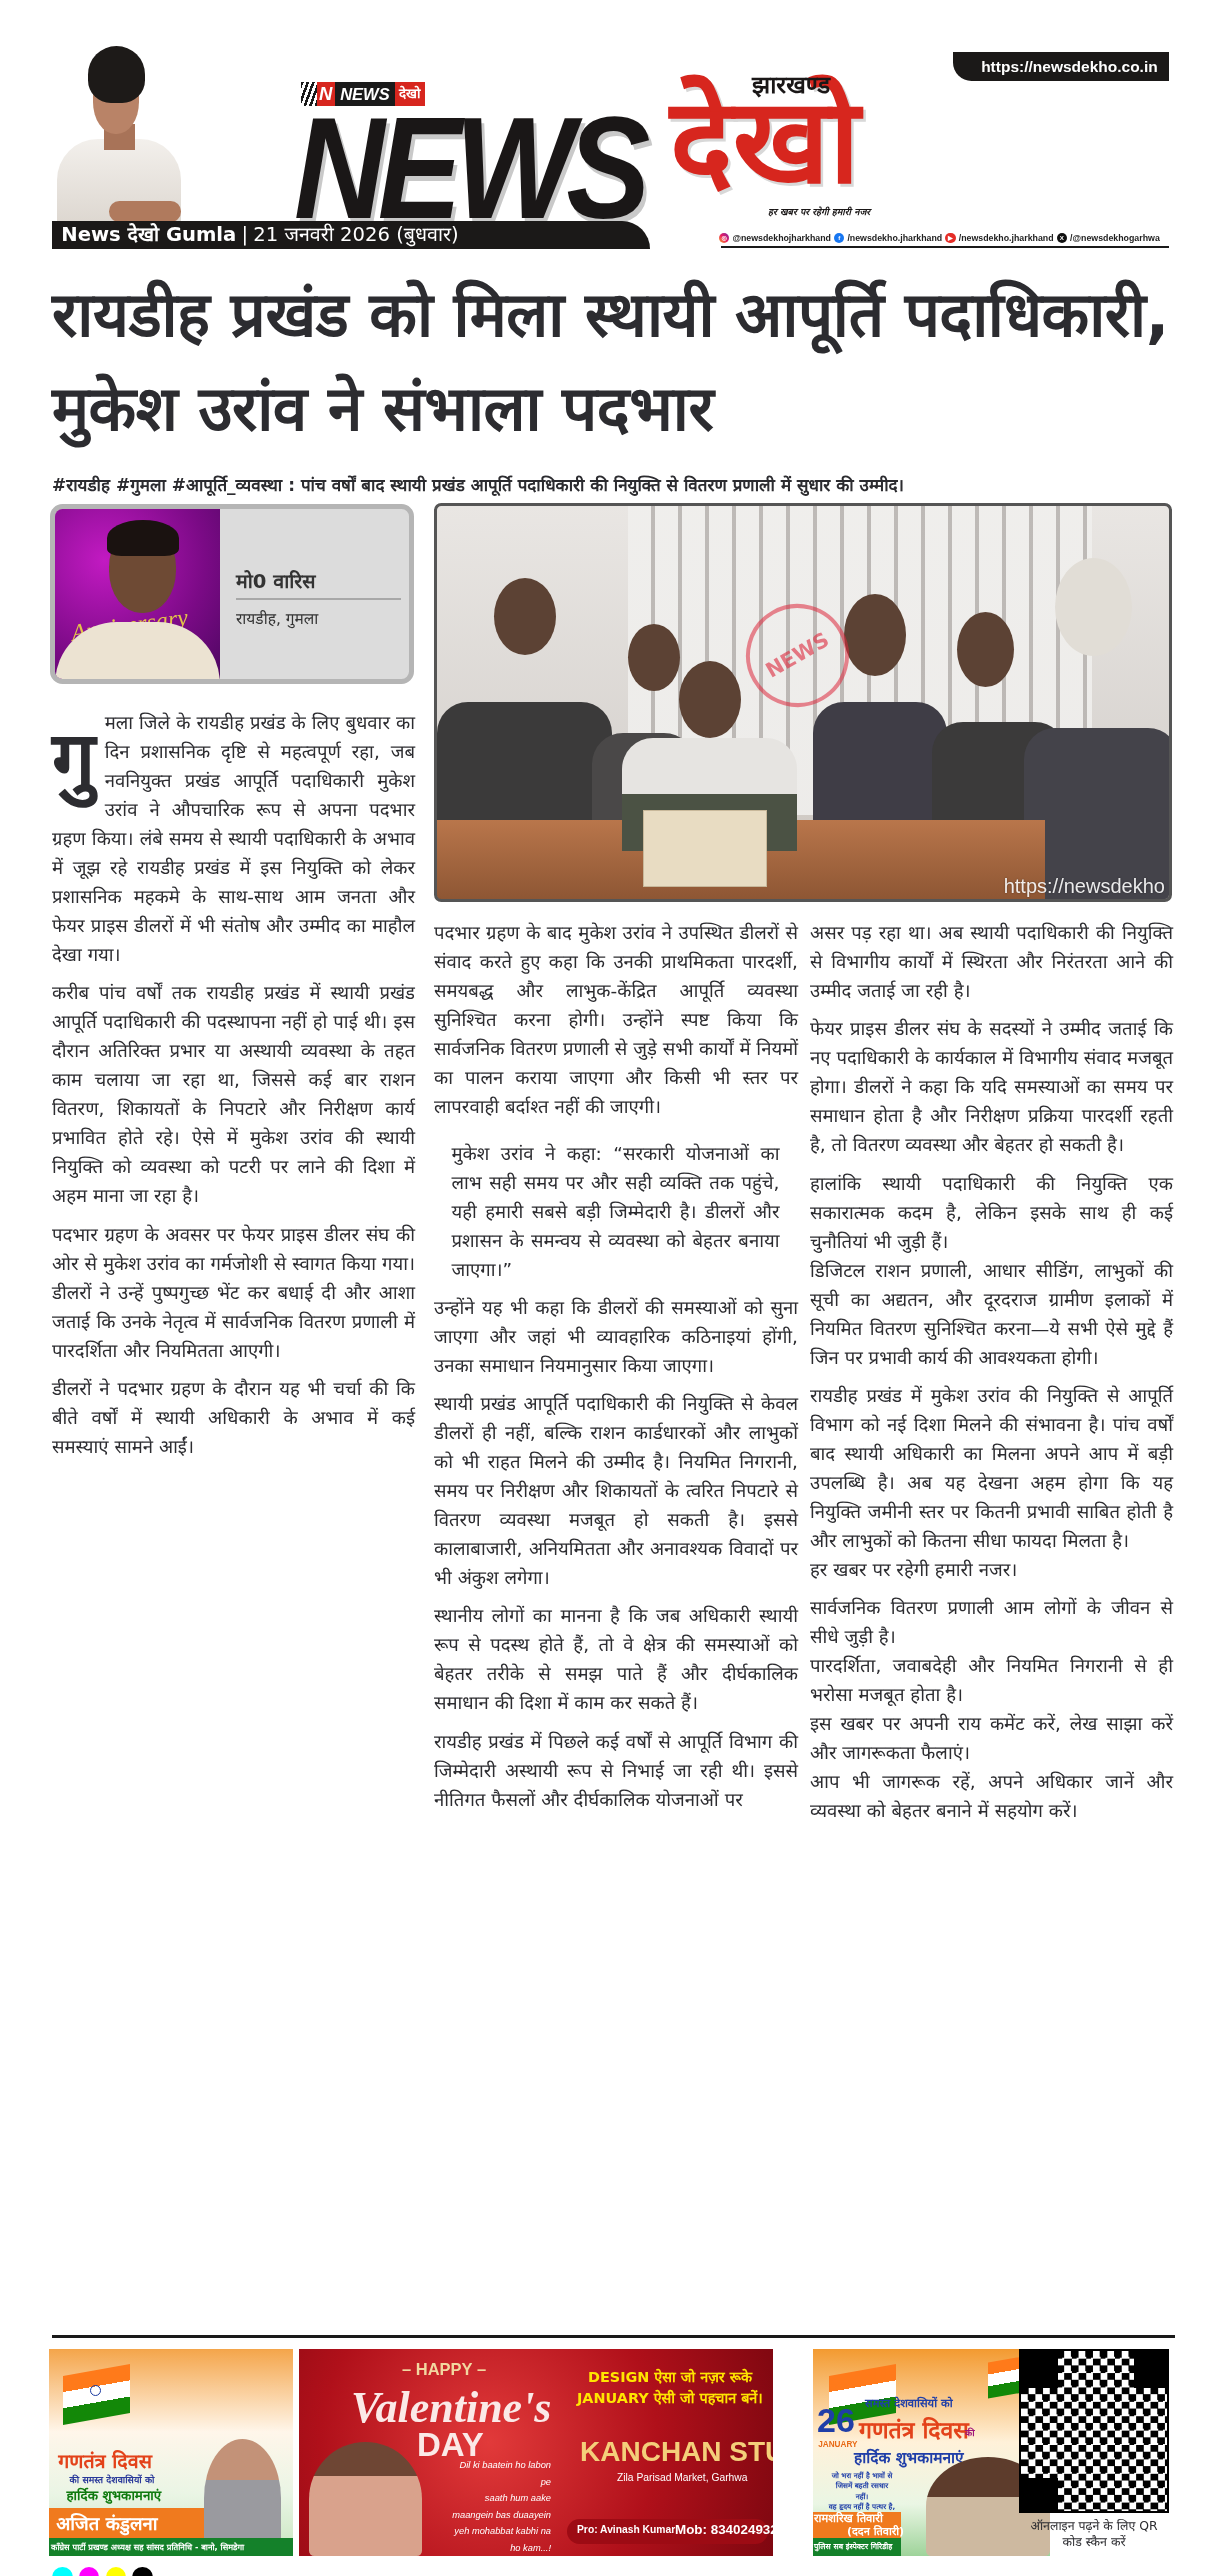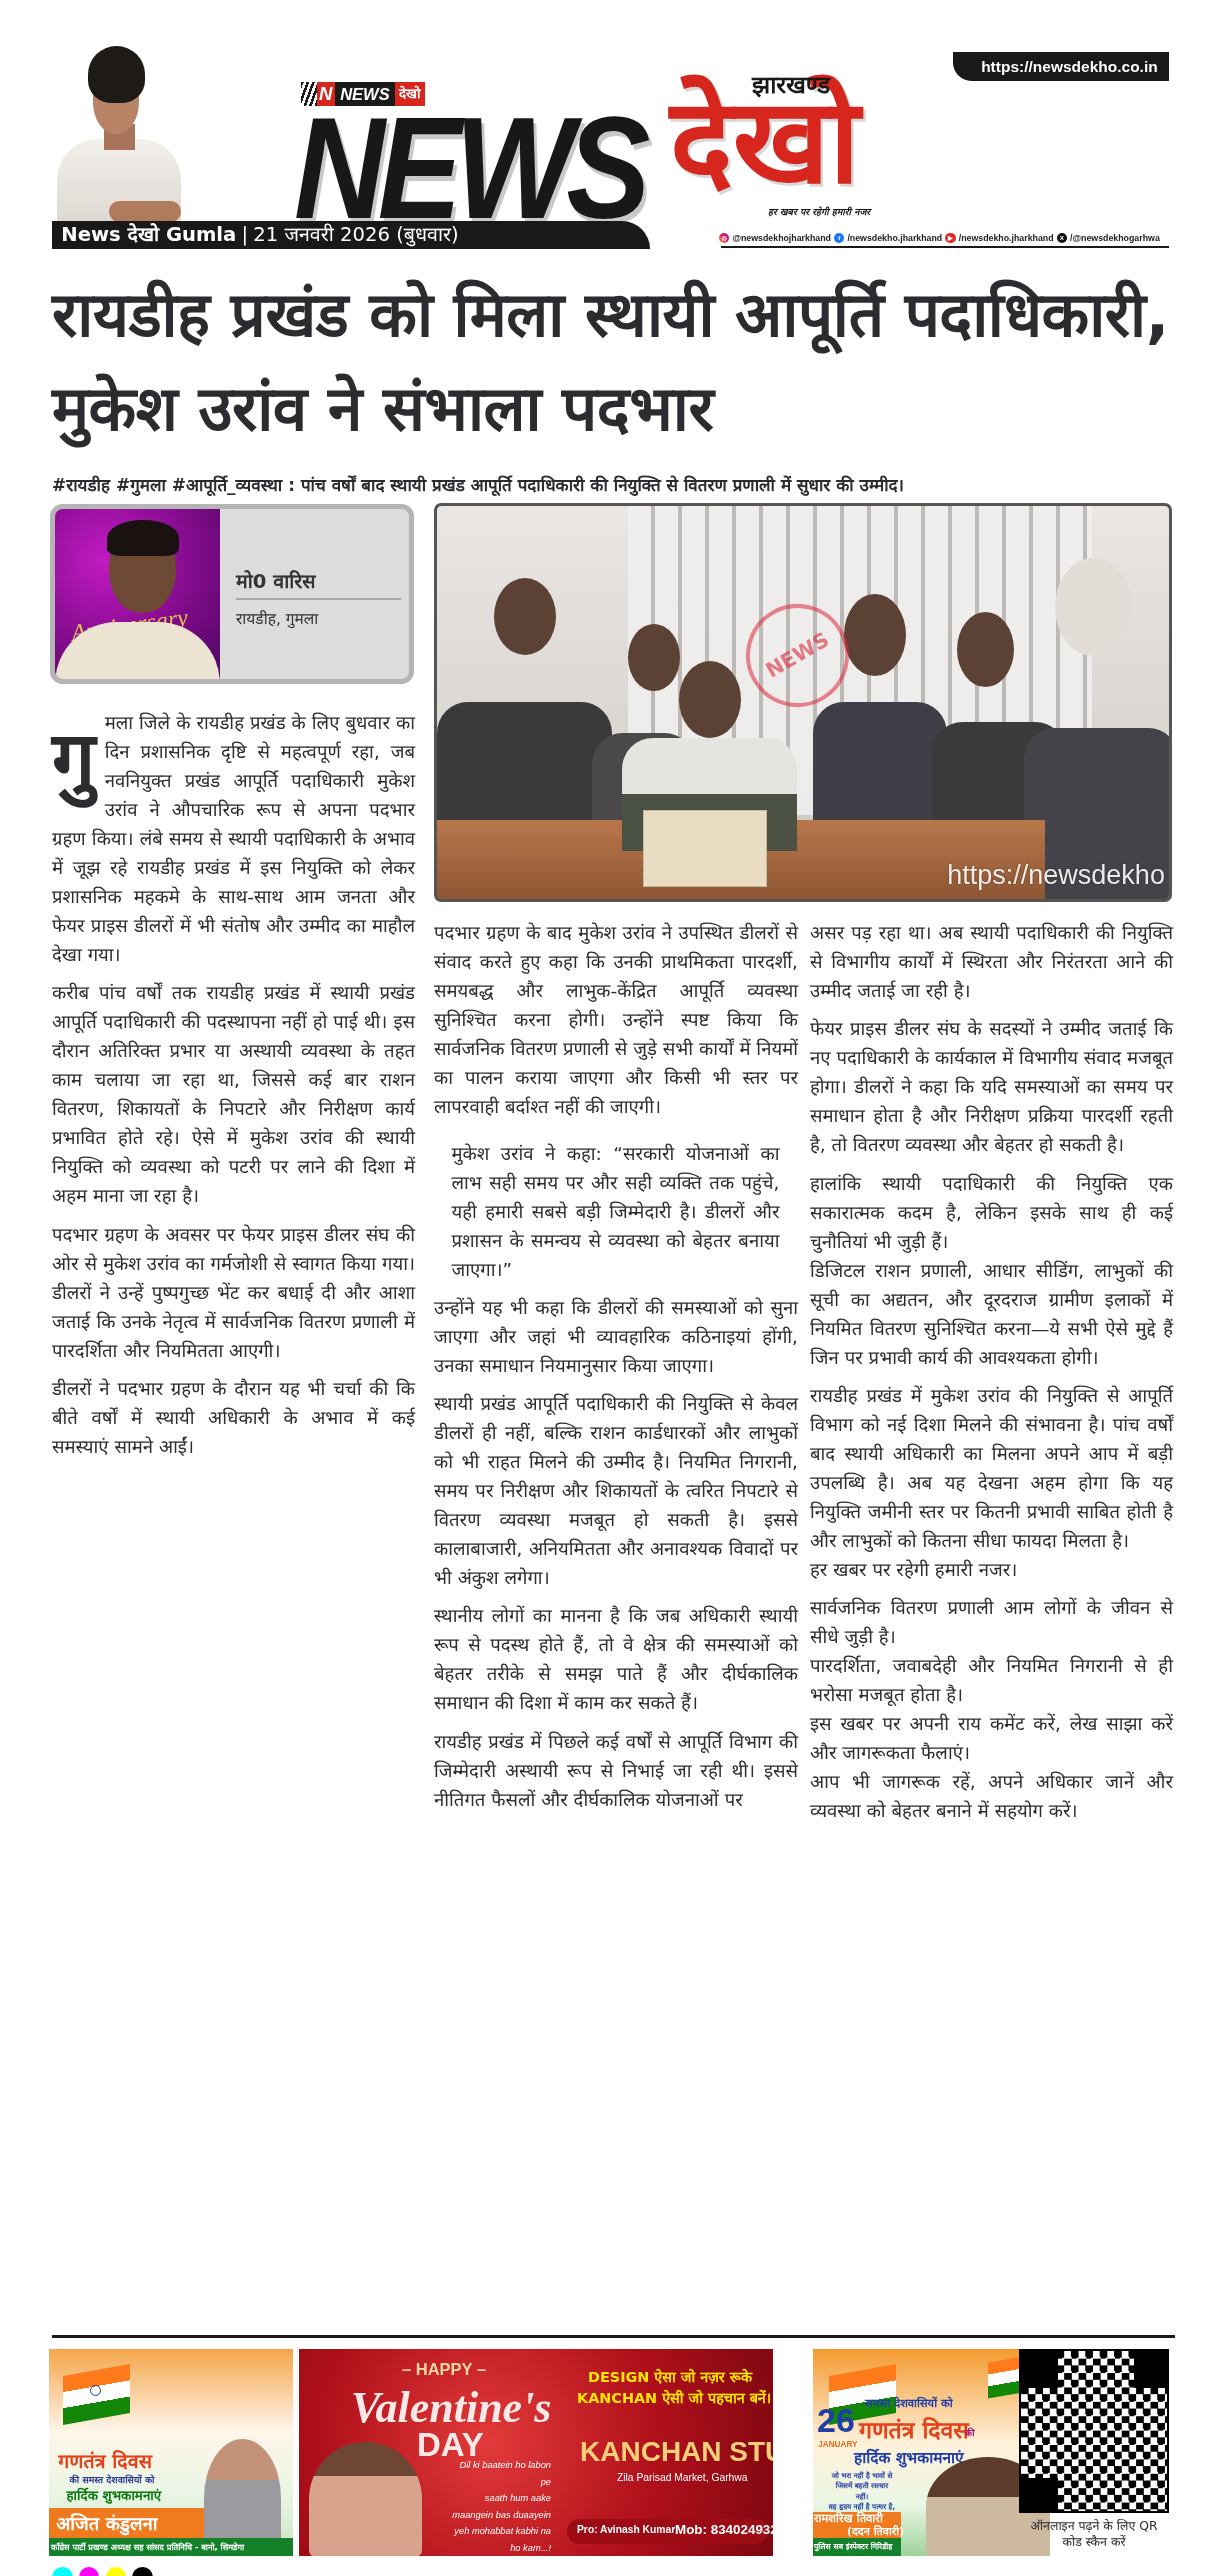--- a/index.html
+++ b/index.html
@@ -56,21 +56,21 @@
   .author-loc { position: absolute; left: 181px; top: 98px; font-size: 15.5px; color: #333; }
 
   
   .main-photo { position: absolute; left: 434px; top: 503px; width: 738px; height: 399px; border: 3.1px solid #555; border-radius: 7.2px; overflow: hidden; background: linear-gradient(180deg,#e9e6e3 0%,#d7d3cf 70%,#c2b9b0 100%); }
   .main-photo .window { position: absolute; left: 191px; top: 0; width: 464px; height: 309px; background: repeating-linear-gradient(90deg,#f0efed 0 23px,#b9b5b2 23px 27px); opacity: .9; }
   .main-photo .person { position: absolute; border-radius: 31px 31px 0 0; background: #3b3a3a; }
   .main-photo .head { position: absolute; border-radius: 50%; background: #5c4234; }
   .main-photo .table { position: absolute; left: 0; top: 314px; width: 608px; height: 82px; background: linear-gradient(180deg,#b9764b,#8c5533); }
   .main-photo .papers { position: absolute; left: 206px; top: 304px; width: 124px; height: 77px; background: #e8dcc2; border: 1px solid #c8b89a; }
   .main-photo .stamp { position: absolute; left: 309px; top: 98px; width: 103px; height: 103px; border-radius: 50%; border: 4.1px solid rgba(220,40,60,.55); color: rgba(220,40,60,.6); font-weight: bold; font-size: 20.6px; text-align: center; line-height: 95px; transform: rotate(-30deg); }
-  .main-photo .watermark { position: absolute; right: 4.1px; bottom: 8px; font-family: "Liberation Sans", sans-serif; font-size: 27px; color: rgba(255,255,255,.9); text-shadow: 0 0 2.1px rgba(0,0,0,.4); }
+  .main-photo .watermark { position: absolute; right: 4.1px; bottom: 1px; font-family: "Liberation Sans", sans-serif; font-size: 20px; color: rgba(255,255,255,.9); text-shadow: 0 0 2.1px rgba(0,0,0,.4); }
 
   
   .col { position: absolute; font-size: 18.5px; line-height: 29px; color: #2c2c30; text-align: justify; }
   .col p { margin-bottom: 9.3px; }
   .col p.tight { margin-bottom: 0; }
   .col-left { left: 52px; top: 708px; width: 363px; }
   .col-mid { left: 434px; top: 918px; width: 364px; }
   .col-right { left: 810px; top: 918px; width: 363px; }
   .dropcap { float: left; font-weight: bold; font-size: 77px; line-height: 77px; margin: 13.4px 9.3px 0 0; color: #2c2c30; }
   .quote { margin: 17.5px 18.5px 20.6px 17.5px; }
@@ -220,21 +220,21 @@
   <div class="t" style="left:7.2px;top:161px;font-size:18.5px;color:#fff;">अजित कंडुलना</div>
   <div style="position:absolute;left:0;top:189px;width:244px;height:18.5px;background:#14812a;"></div>
   <div class="t" style="left:2.1px;top:192px;font-size:8.2px;color:#fff;">कॉंग्रेस पार्टी प्रखण्ड अध्यक्ष सह सांसद प्रतिनिधि - बानो, सिमडेगा</div>
 </div>
 
 <div class="ad ad-valentine">
   <div class="t" style="left:103px;top:11.3px;font-size:16.5px;color:#f2d7a0;font-family:'Liberation Sans',sans-serif;">– HAPPY –</div>
   <div class="t" style="left:52px;top:33px;font-size:44px;color:#fbe9e7;font-family:'Liberation Serif',serif;font-style:italic;">Valentine's</div>
   <div class="t" style="left:118px;top:77px;font-size:33px;color:#fbe9e7;font-family:'Liberation Sans',sans-serif;">DAY</div>
   <div class="t" style="left:289px;top:17.5px;font-size:14.4px;color:#ffe600;">DESIGN ऐसा जो नज़र रूके</div>
-  <div class="t" style="left:278px;top:39px;font-size:14.4px;color:#ffe600;">KANCHAN ऐसी जो पहचान बनें।</div>
+  <div class="t" style="left:278px;top:39px;font-size:14.4px;color:#ffe600;">JANUARY ऐसी जो पहचान बनें।</div>
   <div class="t" style="left:281px;top:87px;font-size:28px;color:#f4cf7a;font-family:'Liberation Sans',sans-serif;">KANCHAN STUDIO</div>
   <div class="t" style="left:318px;top:123px;font-size:10.3px;color:#fff;font-family:'Liberation Sans',sans-serif;font-weight:normal;">Zila Parisad Market, Garhwa</div>
   <div class="ad-person" style="left:10.3px;top:93px;width:113px;height:114px;background:linear-gradient(180deg,#6e4634 0 30%,#d9a28c 30%);"></div>
   <div style="position:absolute;left:149px;top:108px;font-family:Liberation Sans, sans-serif;font-style:italic;font-size:9.3px;line-height:16.5px;color:#fff;text-align:right;width:103px;">
     <div>Dil ki baatein ho labon pe</div>
     <div>saath hum aake</div>
     <div>maangein bas duaayein</div>
     <div>yeh mohabbat kabhi na ho kam...!</div>
   </div>
   <div style="position:absolute;left:268px;top:170px;width:201px;height:25px;border-radius:12.4px;background:#9d0b14;"></div>

